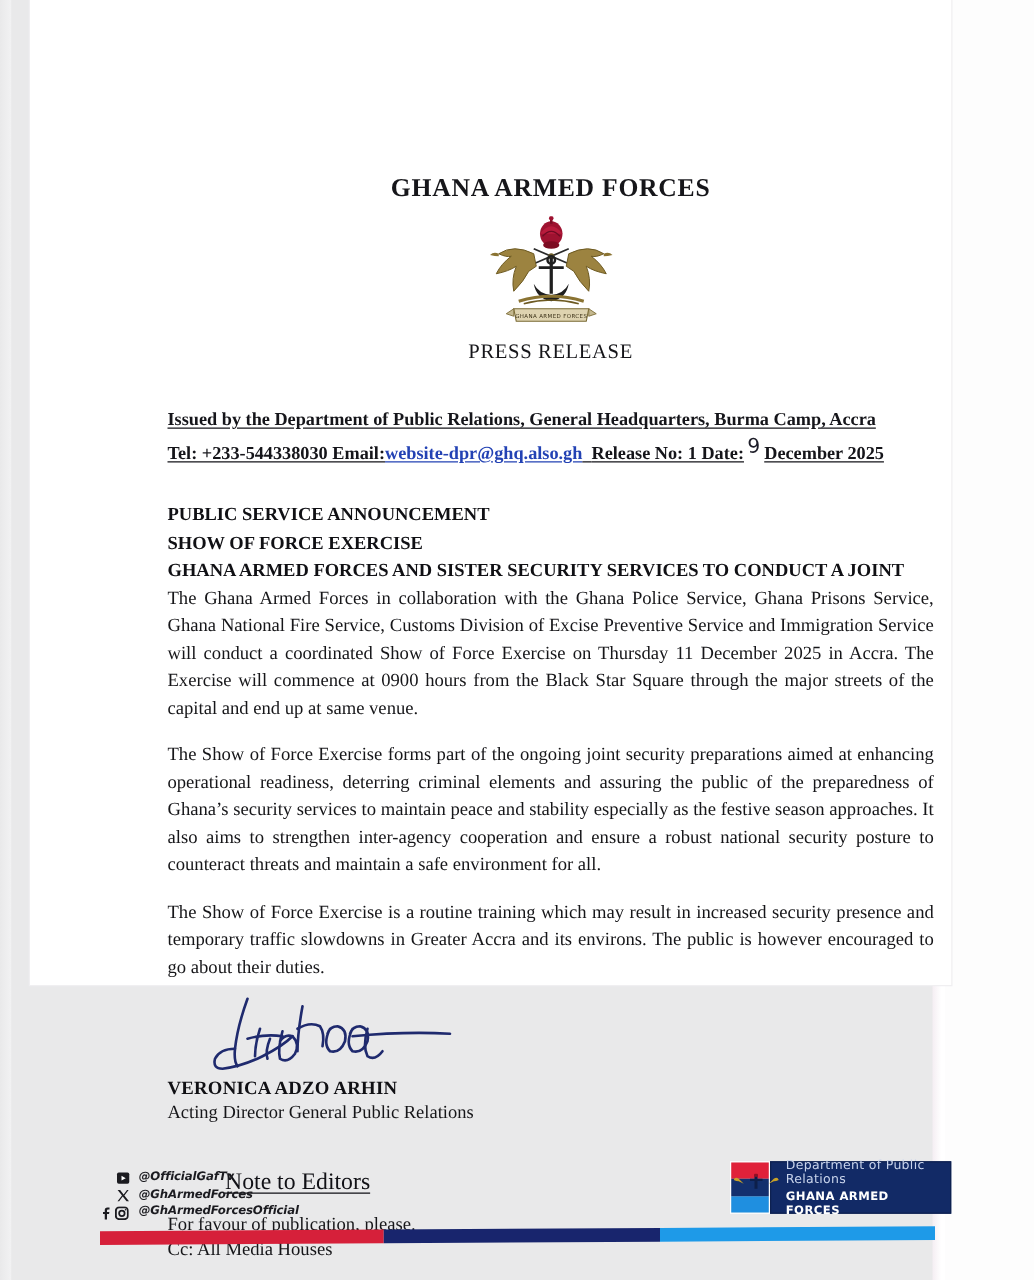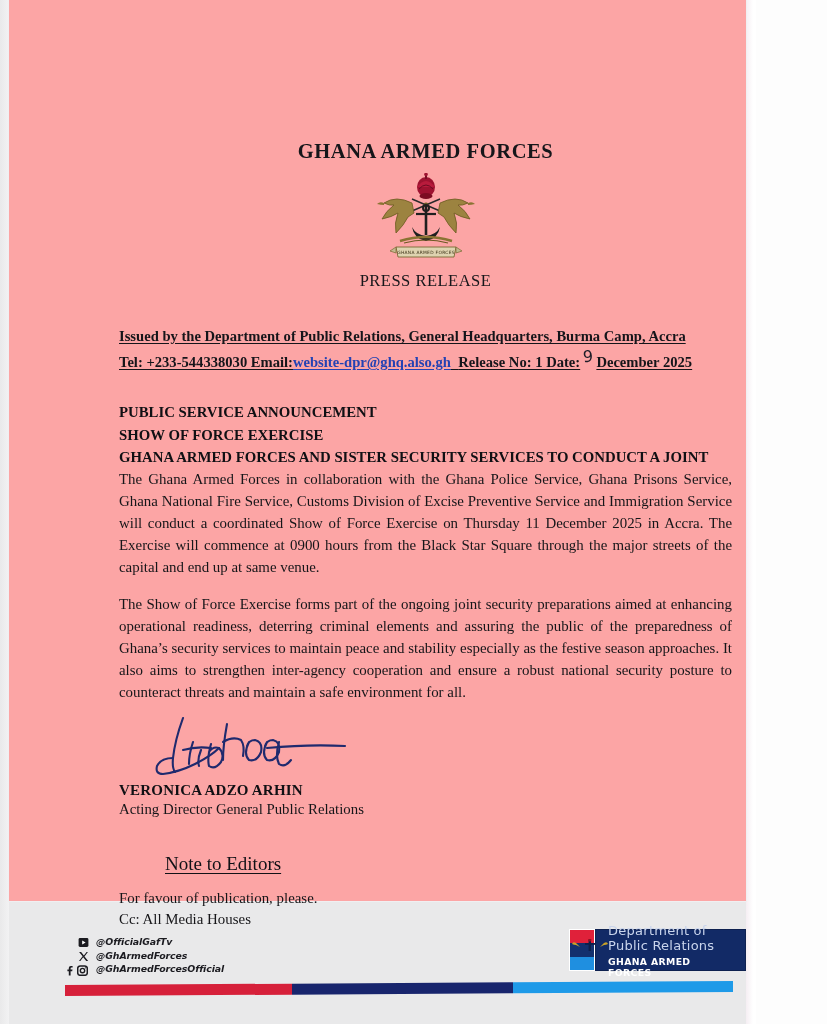--- a/index.html
+++ b/index.html
@@ -12,25 +12,25 @@
     height: 1024px;
     background: #e9e9ea;
     font-family: "Liberation Serif", serif;
     overflow: hidden;
     position: relative;
   }
 
   
   #paper {
     position: absolute;
-    left: 9px;
+    left: 24px;
     top: 0;
     width: 737px;
-    height: 901px;
-    background: #fca5a5;
+    height: 788px;
+    background: #ffffff;
     box-shadow: 0 0 0 1px #f0eff1;
   }
   
   #paper-edge-right {
     position: absolute;
     left: 746px;
     top: 0;
     width: 10px;
     height: 1024px;
     background: linear-gradient(to right, #f5eef3, #ffffff 70%);
@@ -232,21 +232,21 @@
     padding: 5px 11px 5px 12px;
     display: flex;
     flex-direction: column;
     justify-content: center;
     gap: 3px;
     border: 1px solid #0e2150;
   }
   .dpr-line1 {
     color: #c9d4ec;
     font-family: "DejaVu Sans", sans-serif;
-    font-size: 13px;
+    font-size: 10px;
     letter-spacing: 0.25px;
   }
   .dpr-line2 {
     color: #ffffff;
     font-family: "DejaVu Sans", sans-serif;
     font-weight: bold;
     font-size: 9.3px;
     letter-spacing: 0.35px;
   }
 
@@ -321,20 +321,21 @@
     
     <div class="announce">
       <div class="l"><span>PUBLIC SERVICE ANNOUNCEMENT</span></div>
       <div class="l"><span>SHOW OF FORCE EXERCISE</span></div>
       <div class="l"><span>GHANA ARMED FORCES AND SISTER SECURITY SERVICES TO CONDUCT A JOINT</span></div>
     </div>
 
     
     <p class="body body-start">The Ghana Armed Forces in collaboration with the Ghana Police Service, Ghana Prisons Service, Ghana National Fire Service, Customs Division of Excise Preventive Service and Immigration Service will conduct a coordinated Show of Force Exercise on Thursday 11 December 2025 in Accra. The Exercise will commence at 0900 hours from the Black Star Square through the major streets of the capital and end up at same venue.</p>
     <p class="body">The Show of Force Exercise forms part of the ongoing joint security preparations aimed at enhancing operational readiness, deterring criminal elements and assuring the public of the preparedness of Ghana’s security services to maintain peace and stability especially as the festive season approaches. It also aims to strengthen inter-agency cooperation and ensure a robust national security posture to counteract threats and maintain a safe environment for all.</p>
+    <p class="body">The Show of Force Exercise is a routine training which may result in increased security presence and temporary traffic slowdowns in Greater Accra and its environs. The public is however encouraged to go about their duties.</p>
 
     
     <div class="sig-area">
       <svg class="sig-svg" width="230" height="72" viewBox="0 0 230 72">
         <g fill="none" stroke="#1f2a6e" stroke-width="2.1" stroke-linecap="round">
           <path d="M34 4 Q26 26 24 44 Q23 54 26 58"></path>
           <path d="M24 44 Q12 44 8 52 Q6 60 14 60 Q30 58 46 50 Q62 42 70 34"></path>
           <path d="M44 28 Q40 40 40 50"></path>
           <path d="M34 36 Q48 32 62 34"></path>
           <path d="M52 36 Q48 46 50 52"></path>

